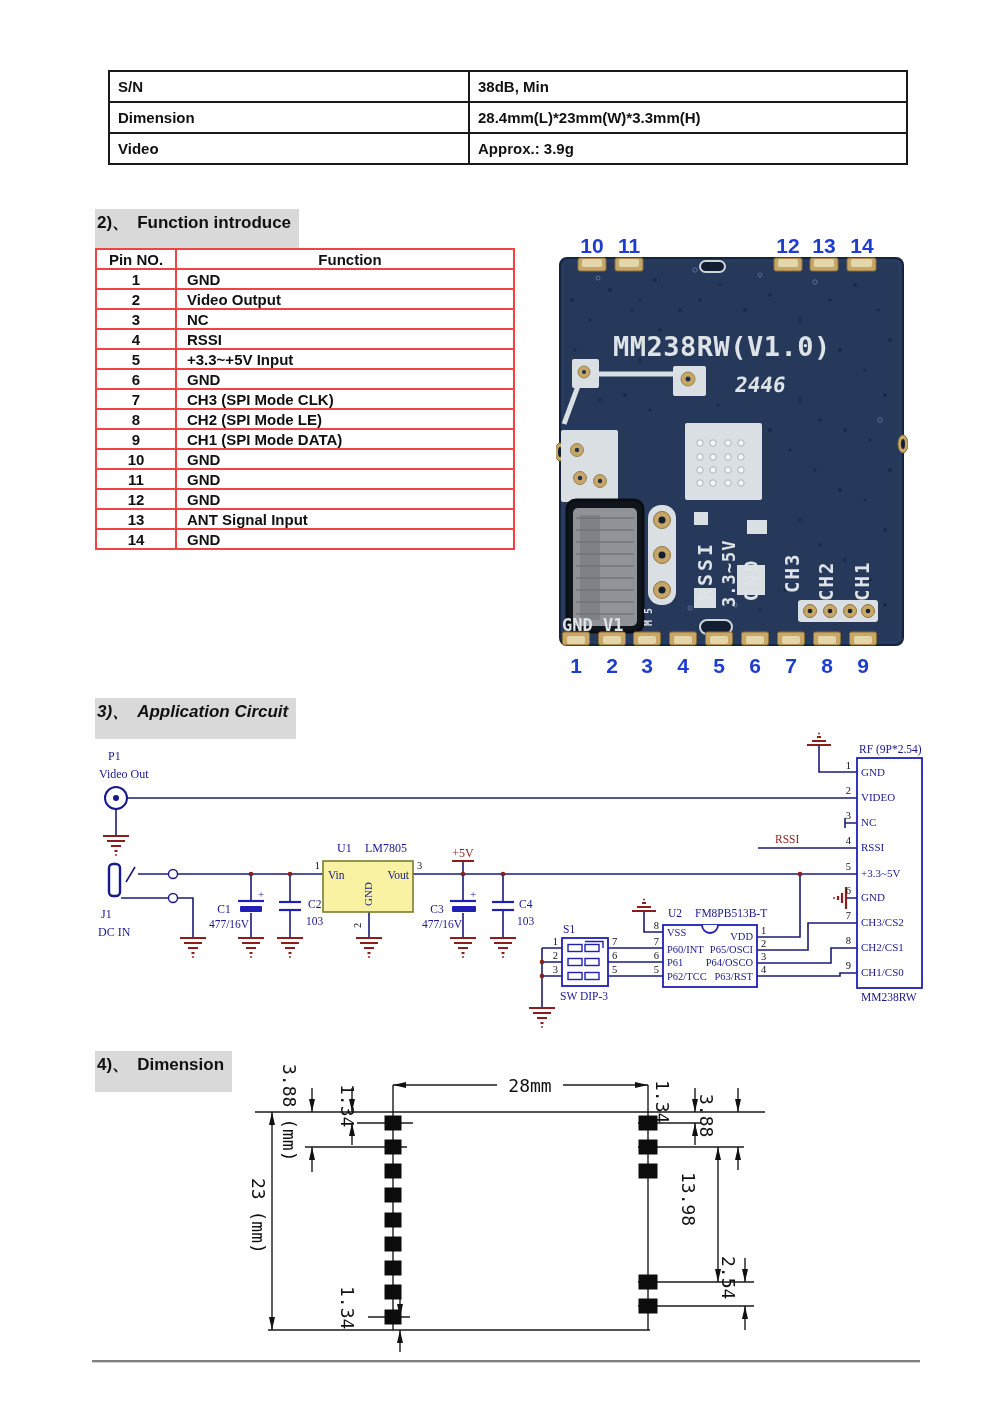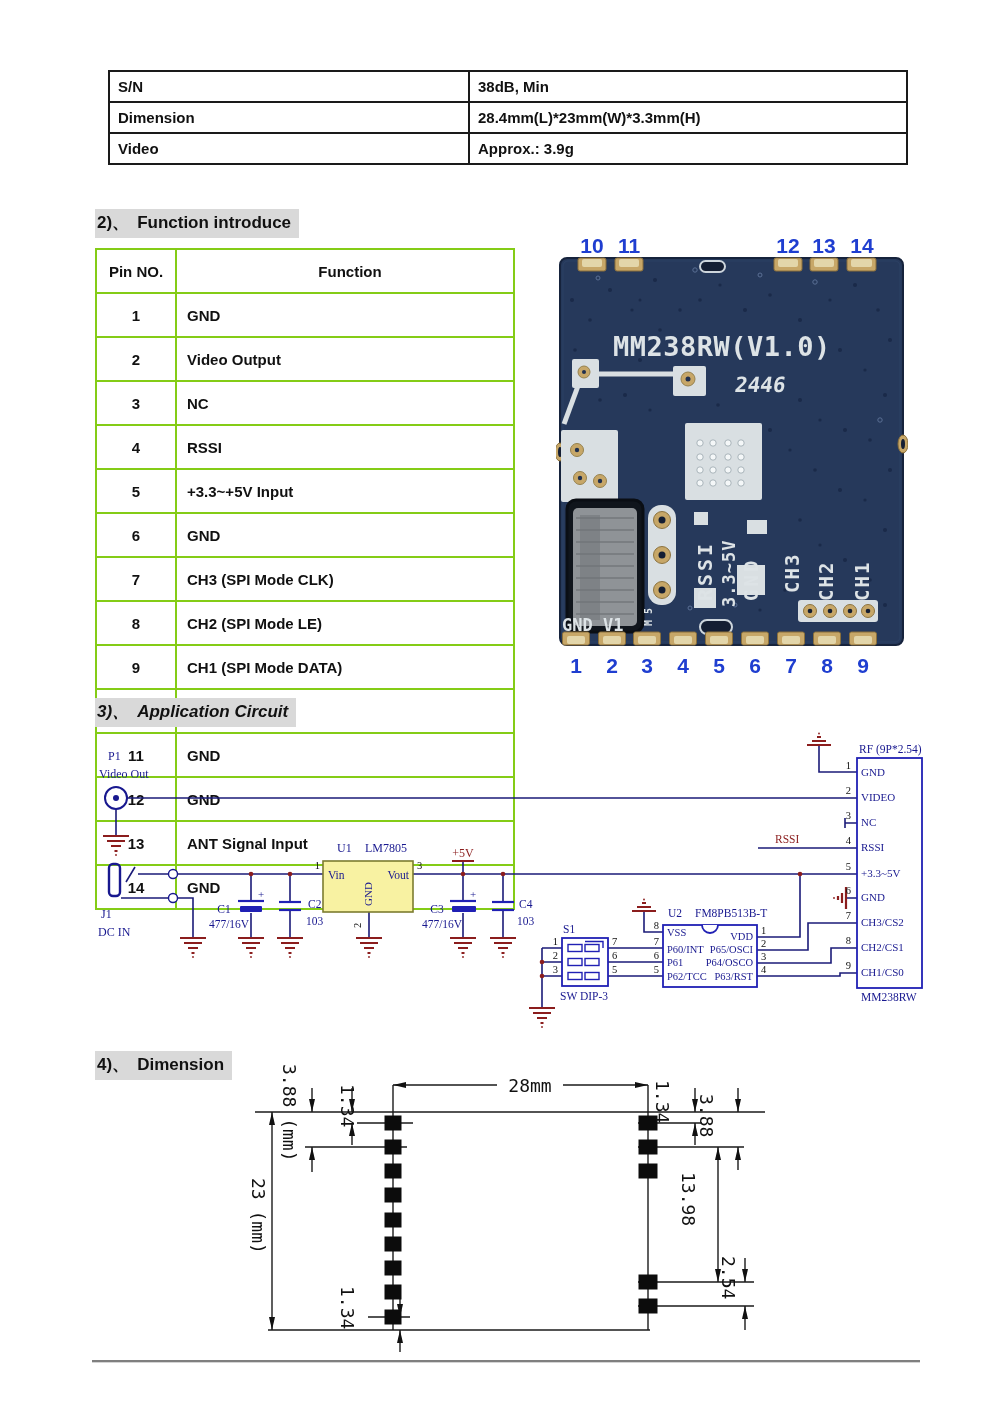--- a/index.html
+++ b/index.html
@@ -14,30 +14,30 @@
     border-collapse:collapse; table-layout:fixed;
   }
   .spec-table td {
     border:2px solid #1a1a1a; height:31px;
     font-size:15px; font-weight:bold; padding:4px 8px; vertical-align:middle;
   }
   .spec-table td.c1 { width:360px; }
   
   .sec-heading {
     position:absolute; font-size:17px; font-weight:bold; color:#111;
-    background:#d9d9d9; padding:2px 8px 4px 2px; white-space:nowrap;
+    background:#d9d9d9; padding:2px 8px 16px 2px; white-space:nowrap;
   }
   .sec-heading .num { margin-right:8px; }
   
   .pin-table {
     position:absolute; left:95px; top:248px; width:420px;
     border-collapse:collapse; table-layout:fixed;
   }
   .pin-table th, .pin-table td {
-    border:2px solid #84cc16; height:44px; font-size:15px; font-weight:bold;
+    border:2px solid #ef4444; height:20px; font-size:15px; font-weight:bold;
     vertical-align:middle;
   }
   .pin-table .colpin { width:80px; text-align:center; }
   .pin-table .colfn  { text-align:left; padding-left:10px; }
   .pin-table th { text-align:center; }
   
   .pcb-photo  { position:absolute; left:556px; top:233px; }
   .schematic  { position:absolute; left:90px;  top:722px; }
   .dim-draw   { position:absolute; left:245px; top:1058px; }
   

